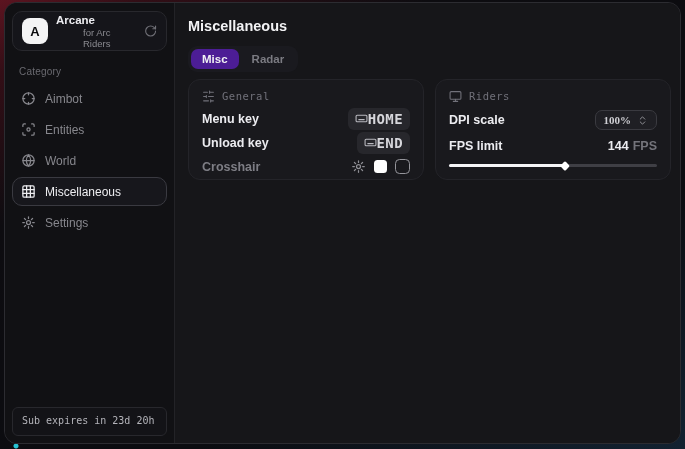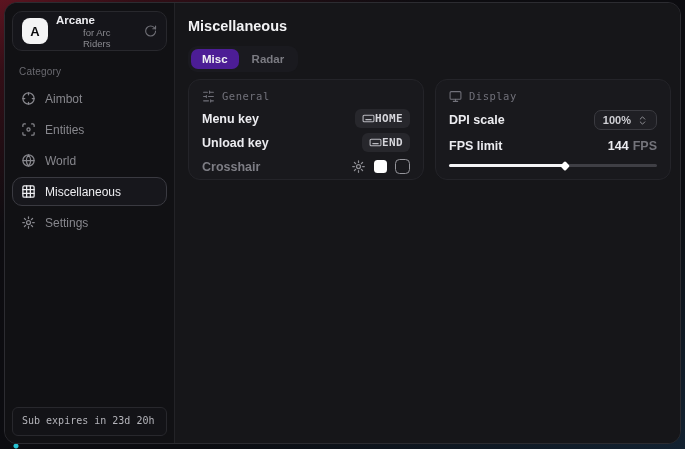--- a/index.html
+++ b/index.html
@@ -72,32 +72,32 @@
     color:#71717a; font-family:"DejaVu Sans Mono", monospace;
     font-size:10.5px; letter-spacing:.5px; line-height:13px;
   }
   .card-head .ico { display:flex; width:13px; height:13px; }
   .row { display:flex; align-items:center; justify-content:space-between; margin-top:7px; height:17px; }
   .row-label { font-size:12.5px; font-weight:600; color:#ececf0; }
   .row-label.dim { color:#7e7e85; }
   .keybind {
     display:inline-flex; align-items:center; background:#27272c;
     border-radius:6px; padding:3px 7px; cursor:pointer;
-    font-family:"DejaVu Sans Mono", monospace; font-size:11px; font-weight:700;
+    font-family:"DejaVu Sans Mono", monospace; font-size:14px; font-weight:700;
     color:#d6d6db; letter-spacing:.4px;
   }
   .keybind .ico { display:flex; width:13px; height:13px; color:#b9b9bf; }
   .ctrl-group { display:flex; align-items:center; gap:8px; }
   .gear-small { display:flex; width:15px; height:15px; color:#8d8d93; cursor:pointer; }
   .swatch { width:13px; height:13px; border-radius:3.5px; background:#ffffff; cursor:pointer; }
   .checkbox { width:15px; height:15px; border:1.5px solid #95959b; border-radius:4.5px; background:transparent; cursor:pointer; }
   .select-pill {
     display:inline-flex; align-items:center; gap:6px; border:1px solid #3a3a40;
     background:#1f1f24; border-radius:7px; padding:3px 8px; cursor:pointer;
-    font-size:11px; font-weight:600; color:#cfcfd4;
+    font-size:11px; font-weight:600; color:#cfcfd4;font-family:Liberation Serif, serif;
   }
   .select-pill .ico { display:flex; width:11px; height:11px; color:#9a9aa0; }
   .fps-val { display:flex; gap:4px; align-items:baseline; }
   .fps-num  { font-size:12.5px; font-weight:700; color:#ececf0; }
   .fps-unit { font-size:12.5px; font-weight:600; color:#74747b; }
   .slider { position:relative; margin-top:10px; height:3px; background:#3f3f45; border-radius:2px; cursor:pointer; }
   .slider-fill { position:absolute; left:0; top:0; height:100%; background:#f5f5f7; border-radius:2px; }
   .slider-thumb {
     position:absolute; top:50%; width:7px; height:7px; background:#ffffff;
     transform:translate(-50%,-50%) rotate(45deg); border-radius:1.5px;
@@ -247,21 +247,21 @@
       </div>
 
       <div class="card">
         <div class="card-head">
           <span class="ico">
             <svg viewBox="0 0 24 24">
                 <rect x="2" y="3" width="20" height="14" rx="2"></rect>
                 <path d="M8 21h8M12 17v4"></path>
               </svg>
           </span>
-          <span>Display</span>
+          <span>Riders</span>
         </div>
 
         <div class="row" style="height:20px;">
           <span class="row-label">DPI scale</span>
           <span class="select-pill">
             <span>100%</span>
             <span class="ico">
               <svg viewBox="0 0 24 24">
                   <path d="m7 15 5 5 5-5"></path>
                   <path d="m7 9 5-5 5 5"></path>

